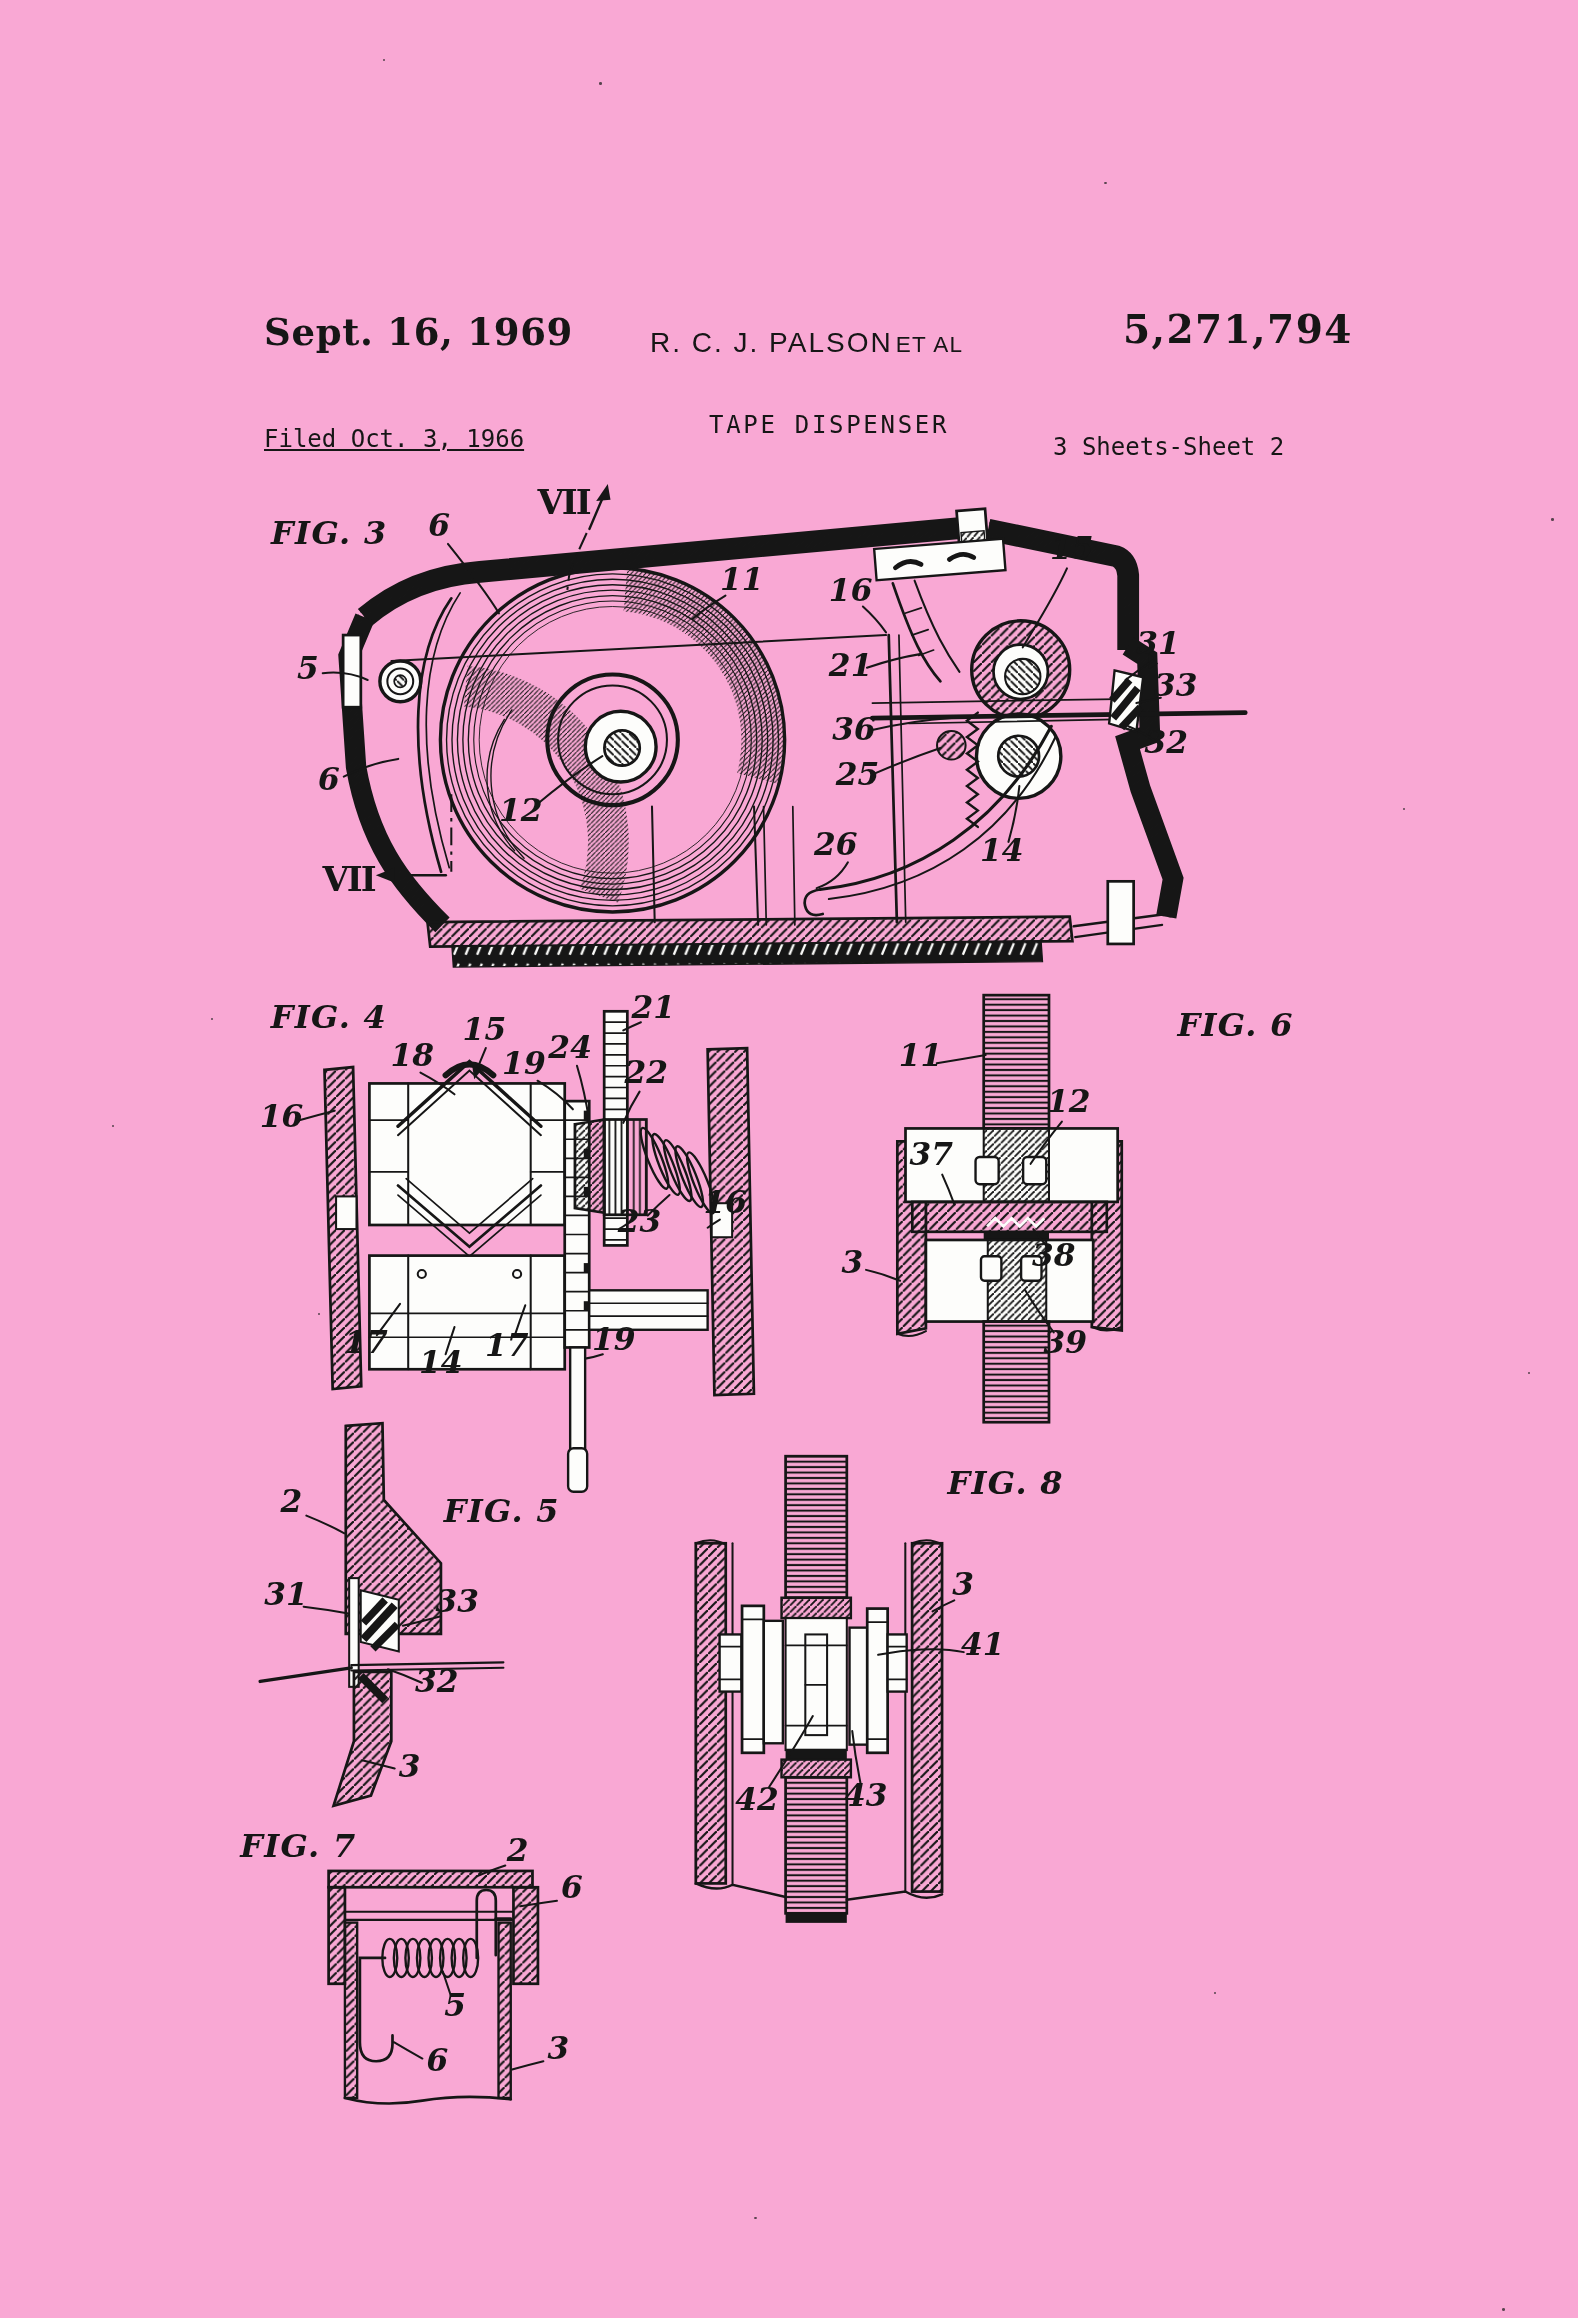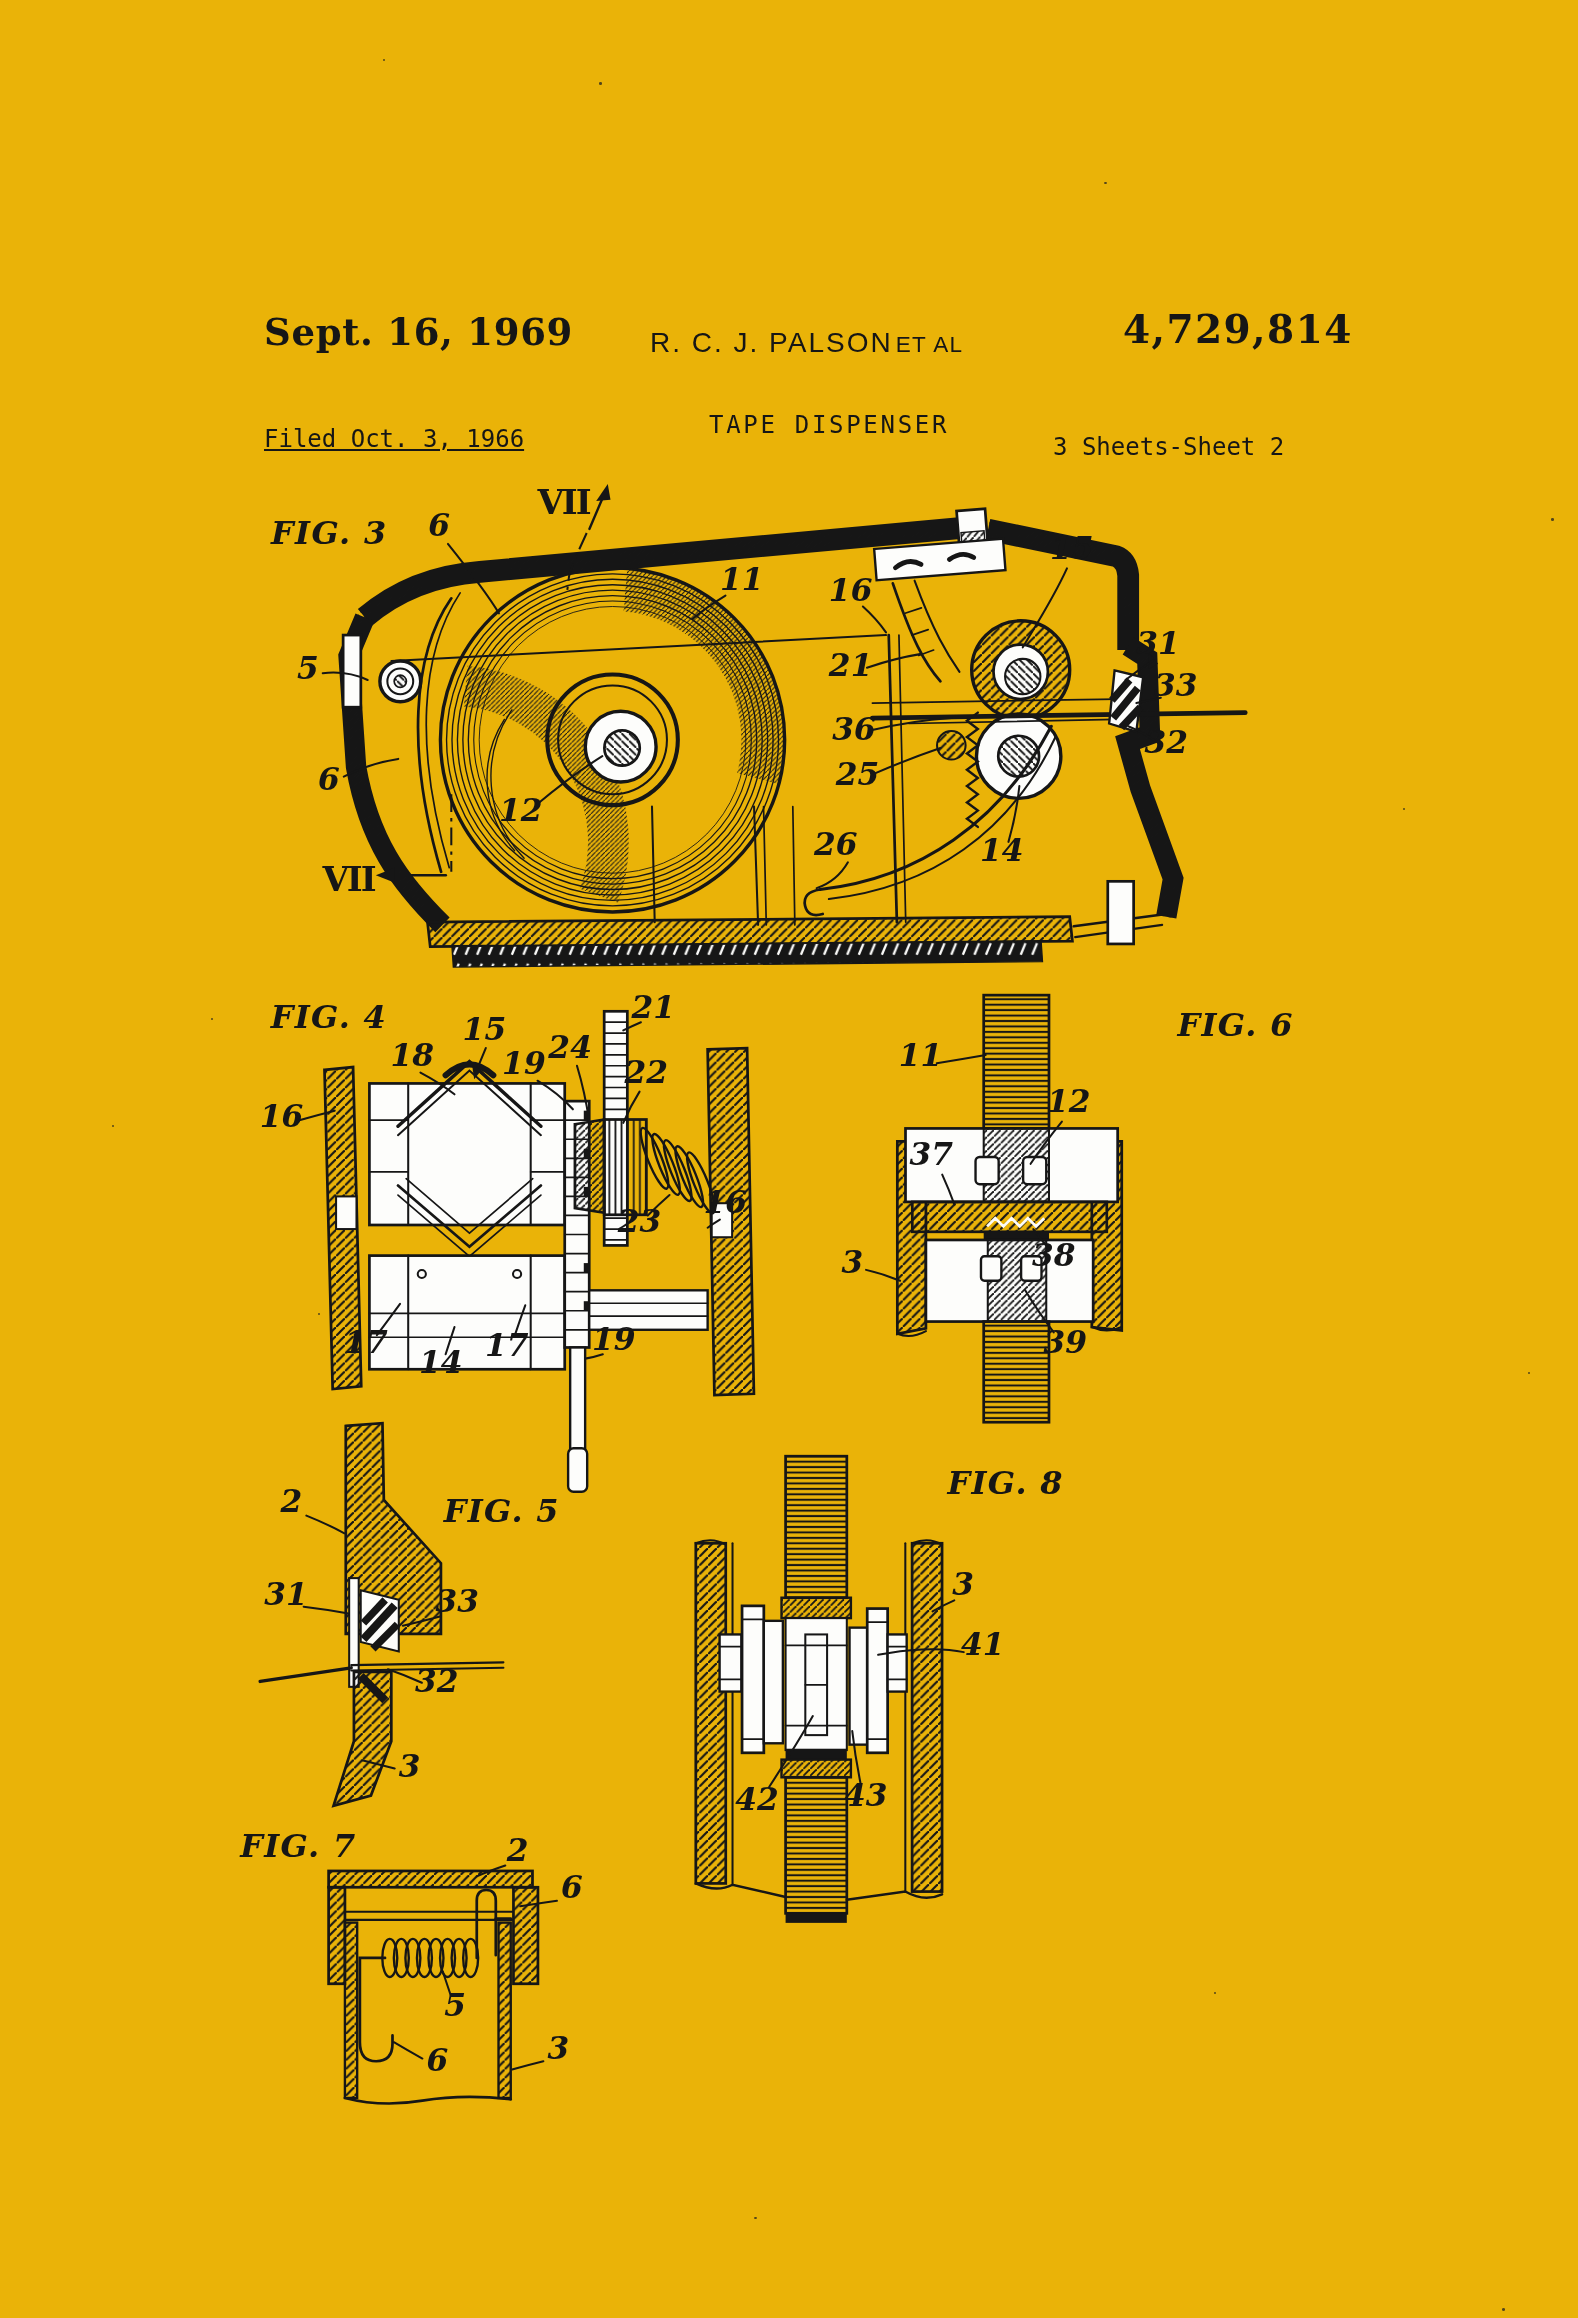--- a/index.html
+++ b/index.html
@@ -1,16 +1,16 @@
 <!DOCTYPE html>
 <html style="font-size:11px"><head>
 <meta charset="utf-8">
 <style>
   html,body{margin:0;padding:0;background:#e8e8e4;}
-  .page{position:relative;width:1578px;height:2319px;background:#eab308;overflow:hidden;
+  .page{position:relative;width:1578px;height:2319px;background:#f9a8d4;overflow:hidden;
         font-family:"DejaVu Serif",serif;color:#161616;}
   .abs{position:absolute;}
   .h-date{left:264px;top:310px;font:700 37px "DejaVu Serif",serif;letter-spacing:0.7px;}
   .h-name{left:650px;top:327px;font:400 28px "Liberation Sans",sans-serif;letter-spacing:2px;
           display:flex;align-items:baseline;gap:3px;}
   .h-etal{font-size:22.5px;letter-spacing:1.4px;}
   .h-num{left:1123px;top:306px;font:700 39px "DejaVu Serif",serif;letter-spacing:1.4px;}
   .h-title{left:709px;top:376px;font:400 24px "DejaVu Sans Mono",monospace;letter-spacing:2.7px;margin-top:35px;}
   .h-filed{left:264px;top:425px;font:400 24px "DejaVu Sans Mono",monospace;text-decoration:underline;}
   .h-sheet{left:1053px;top:433px;font:400 24px "DejaVu Sans Mono",monospace;}
@@ -28,21 +28,21 @@
 </head>
 <body>
 
 <div class="page">
 
   <div class="abs h-date">Sept. 16, 1969</div>
   <div class="abs h-name">
     <span>R. C. J. PALSON</span>
     <span class="h-etal">ET AL</span>
   </div>
-  <div class="abs h-num">4,729,814</div>
+  <div class="abs h-num">5,271,794</div>
   <div class="abs h-title">TAPE DISPENSER</div>
   <div class="abs h-filed">Filed Oct. 3, 1966</div>
   <div class="abs h-sheet">3 Sheets-Sheet 2</div>
 
   <svg style="left:286px;top:469px" width="966" height="524" viewBox="420 690 1420 770">
     <defs>
       <pattern id="h45" patternUnits="userSpaceOnUse" width="13" height="13">
         <path d="M0,13 L13,0" stroke="#161616" stroke-width="3.2"></path>
       </pattern>
       <pattern id="h45d" patternUnits="userSpaceOnUse" width="10" height="10">

